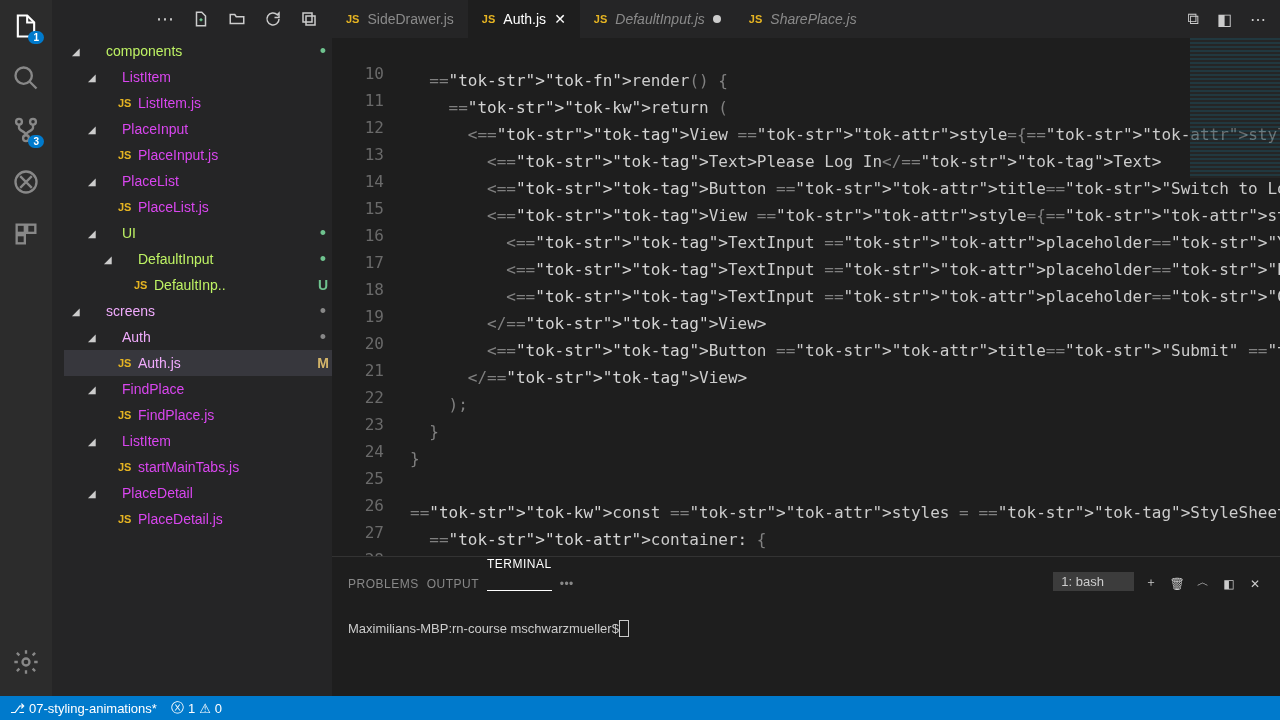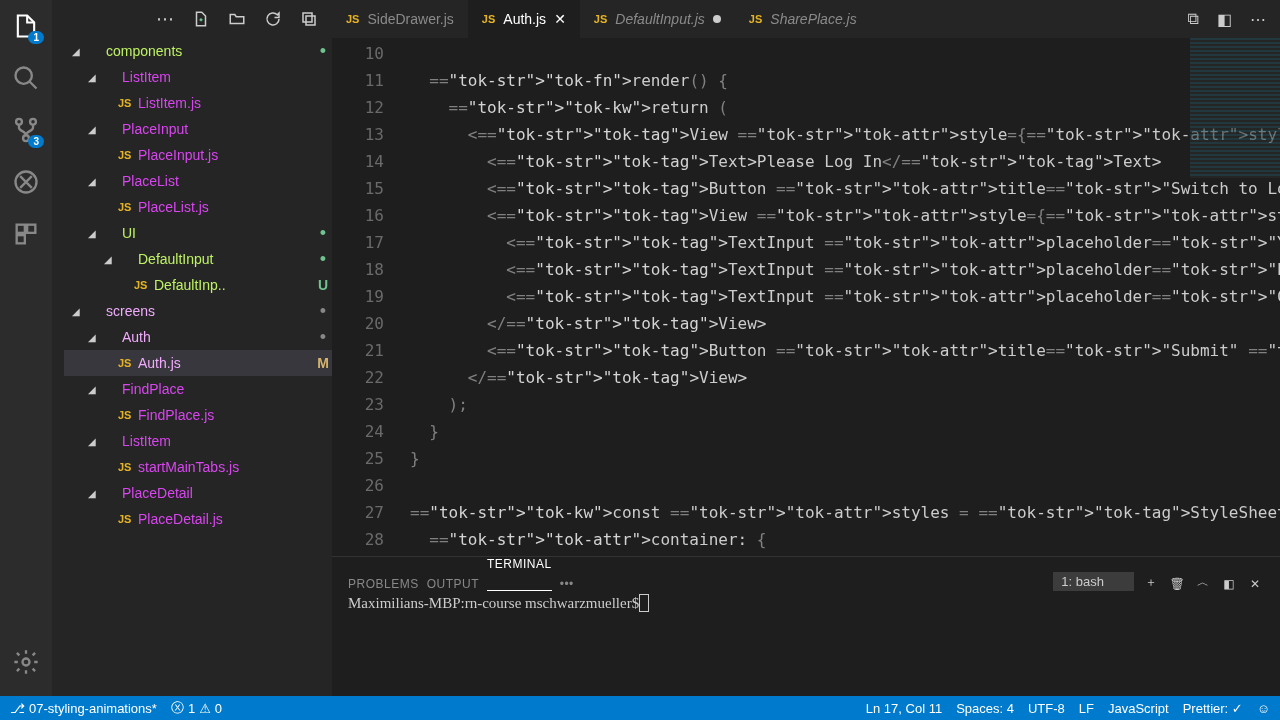--- a/index.html
+++ b/index.html
@@ -30,35 +30,35 @@
 .editor-area { flex: 1; display: flex; flex-direction: column; background: #1e1e1e; position: relative; overflow: hidden;}
 .tab-bar { height: 38px; display: flex; background: #252526; align-items: stretch; }
 .tab { display: flex; align-items: center; padding: 0 14px; gap: 8px; color: #8a8a8a; cursor: pointer; font-size: 14px; }
 .tab.active { background: #1e1e1e; color: #fff; }
 .tab .jsicon { color: #e6b422; font-size: 11px; font-weight: bold; }
 .tab.italic .tlabel { font-style: italic; }
 .tab .close { font-size: 14px; }
 .tab .dirty { width: 8px; height: 8px; border-radius: 50%; background: #ccc; }
 .tab-actions { margin-left: auto; display: flex; align-items: center; gap: 18px; padding: 0 14px; color: #ccc; }
 .editor-body { flex: 1; display: flex; overflow: hidden; position: relative; font-family: 'Menlo', 'Consolas', monospace; font-size: 16px; line-height: 27px; }
-.gutter { width: 78px; text-align: right; color: #6a6a6a; padding-right: 26px; padding-top: 2px; user-select: none; }
+.gutter { width: 78px; text-align: right; color: #6a6a6a; padding-right: 26px; padding-top: 2px; user-select: none; margin-top: 20px; }
 .gutter .ln { height: 27px; }
 .code { flex: 1; padding-top: 2px; white-space: pre; overflow: hidden; }
 .code .line { height: 27px; }
 .tok-punc { color: #808080; }
 .tok-white { color: #d4d4d4; }
 .minimap { position: absolute; top: 0; right: 0; width: 90px; height: 140px; background: linear-gradient(#244a55 2px, transparent 2px) 0 0/100% 4px, #2a2a2a; opacity: 0.6; }
 .panel { height: 140px; border-top: 1px solid #333; background: #1e1e1e; display: flex; flex-direction: column; }
 .panel-tabs { display: flex; align-items: flex-end; height: 34px; padding: 0 16px; gap: 8px; font-size: 12px; }
 .panel-tabs .ptab { color: #888; cursor: pointer; letter-spacing: 0.5px; }
 .panel-tabs .ptab.active { color: #fff; border-bottom: 1px solid #fff; padding-bottom: 19px; }
 .panel-tabs .spacer { flex: 1; }
 .panel-tabs .term-select { background: #3c3c3c; color: #ccc; padding: 2px 30px 2px 8px; font-size: 13px; border:none; }
 .panel-tabs .picon { color: #ccc; cursor: pointer; width: 18px; text-align: center; }
-.terminal-body { flex: 1; padding: 4px 16px; font-family: Liberation Serif, serif; font-size: 15px; color: #ccc; }
+.terminal-body { flex: 1; padding: 4px 16px; font-family: Liberation Sans, sans-serif; font-size: 13px; color: #ccc; margin-top: 26px; }
 .status-bar { height: 24px; background: #007acc; color: #fff; display: flex; align-items: center; font-size: 13px; padding: 0 10px; gap: 14px; }
 .status-bar .sb-item { display: flex; align-items: center; gap: 4px; cursor: pointer; }
 .status-bar .sb-right { margin-left: auto; display: flex; gap: 14px; }
 svg { width: 100%; height: 100%; }
 </style>
 </head>
 <body>
 
 <div class="main-area">
   <div class="activity-bar">
@@ -309,22 +309,13 @@
       <div class="terminal-body">
         <span>Maximilians-MBP:rn-course mschwarzmueller$ </span><span style="border:1px solid #ccc;padding:0 4px;"> </span>
       </div>
     </div>
   </div>
 </div>
 
 <div class="status-bar">
   <span class="sb-item">⎇ <span>07-styling-animations*</span></span>
   <span class="sb-item">ⓧ <span>1</span> ⚠ <span>0</span></span>
-  <div class="sb-right">
-    <span class="sb-item">Ln 17, Col 11</span>
-    <span class="sb-item">Spaces: 4</span>
-    <span class="sb-item">UTF-8</span>
-    <span class="sb-item">LF</span>
-    <span class="sb-item">JavaScript</span>
-    <span class="sb-item">Prettier: ✓</span>
-    <span class="sb-item">☺</span>
-  </div>
 </div>
 
 </body></html>

